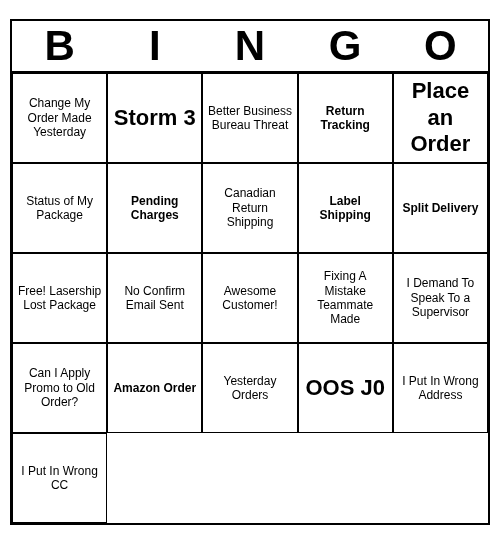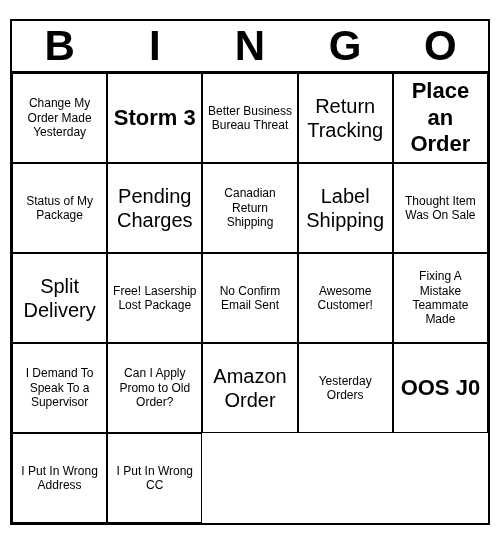--- a/index.html
+++ b/index.html
@@ -50,22 +50,22 @@
       text-align: center;
       padding: 4px;
       font-size: 12px;
       line-height: 1.2;
     }
     .bingo-cell.large-text {
       font-size: 22px;
       font-weight: bold;
     }
     .bingo-cell.medium-text {
-      font-size: 20px;
-      font-weight: normal;
+      font-size: 12px;
+      font-weight: bold;
     }
   </style>
 </head>
 <body>
 
 <div class="bingo-card">
   <div class="bingo-header">
     <span class="bingo-letter">B</span>
     <span class="bingo-letter">I</span>
     <span class="bingo-letter">N</span>
@@ -75,21 +75,20 @@
   <div class="bingo-grid">
   <div class="bingo-cell">Change My Order Made Yesterday</div>
       <div class="bingo-cell large-text">Storm 3</div>
       <div class="bingo-cell">Better Business Bureau Threat</div>
       <div class="bingo-cell medium-text">Return Tracking</div>
       <div class="bingo-cell large-text">Place an Order</div>
       <div class="bingo-cell">Status of My Package</div>
       <div class="bingo-cell medium-text">Pending Charges</div>
       <div class="bingo-cell">Canadian Return Shipping</div>
       <div class="bingo-cell medium-text">Label Shipping</div>
-      <div class="bingo-cell">Thought Item Was On Sale</div>
       <div class="bingo-cell medium-text">Split Delivery</div>
       <div class="bingo-cell">Free! Lasership Lost Package</div>
       <div class="bingo-cell">No Confirm Email Sent</div>
       <div class="bingo-cell">Awesome Customer!</div>
       <div class="bingo-cell">Fixing A Mistake Teammate Made</div>
       <div class="bingo-cell">I Demand To Speak To a Supervisor</div>
       <div class="bingo-cell">Can I Apply Promo to Old Order?</div>
       <div class="bingo-cell medium-text">Amazon Order</div>
       <div class="bingo-cell">Yesterday Orders</div>
       <div class="bingo-cell large-text">OOS J0</div>

